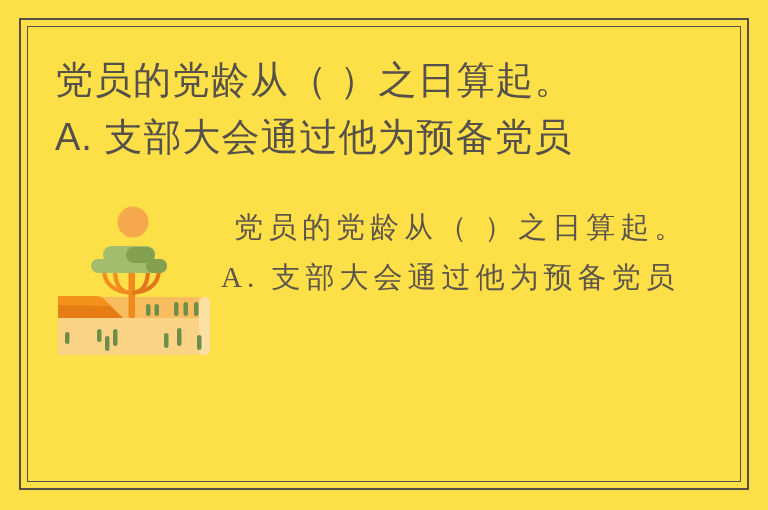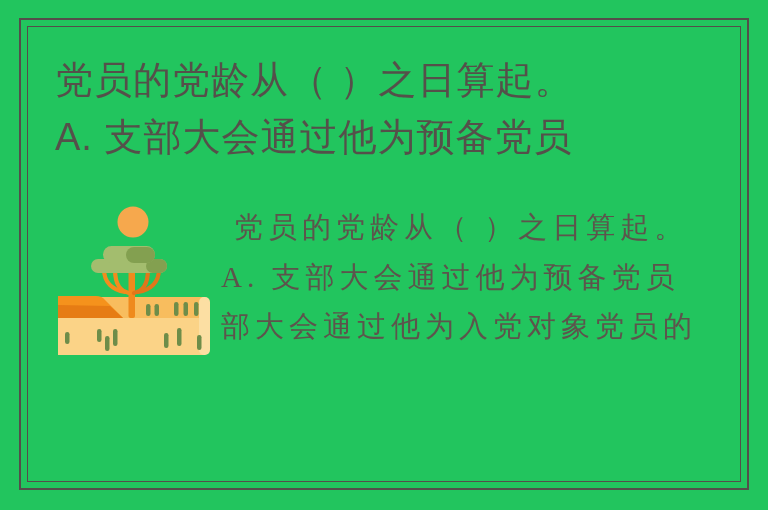--- a/index.html
+++ b/index.html
@@ -1,19 +1,19 @@
 <!DOCTYPE html>
 <html><head>
 <meta charset="utf-8">
 <style>
   html,body { margin:0; padding:0; }
   .page {
     position:relative;
     width:768px; height:510px;
-    background:#22c55e;
+    background:#fde047;
     overflow:hidden;
     font-family:"Liberation Sans", sans-serif;
   }
   .frame-outer {
     position:absolute; left:19px; top:18px;
     width:730px; height:472px;
     border:2.5px solid #544e4a;
     box-sizing:border-box;
   }
   .frame-inner {
@@ -93,16 +93,15 @@
       <rect x="60" y="129" width="4.5" height="17" rx="2.2" fill="#6e8d49"></rect>
       <rect x="111" y="133" width="4.5" height="15" rx="2.2" fill="#6e8d49"></rect>
       <rect x="124" y="128" width="4.5" height="18" rx="2.2" fill="#6e8d49"></rect>
       <rect x="144" y="135" width="4.5" height="15" rx="2.2" fill="#6e8d49"></rect>
     </g>
   </svg>
 
   <div class="handwriting">
     <div class="hw-line">党员的党龄从（ ）之日算起。</div>
     <div class="hw-line">A. 支部大会通过他为预备党员</div>
-    <div class="hw-line">部大会通过他为入党对象党员的</div>
   </div>
 
 </div>
 
 </body></html>

